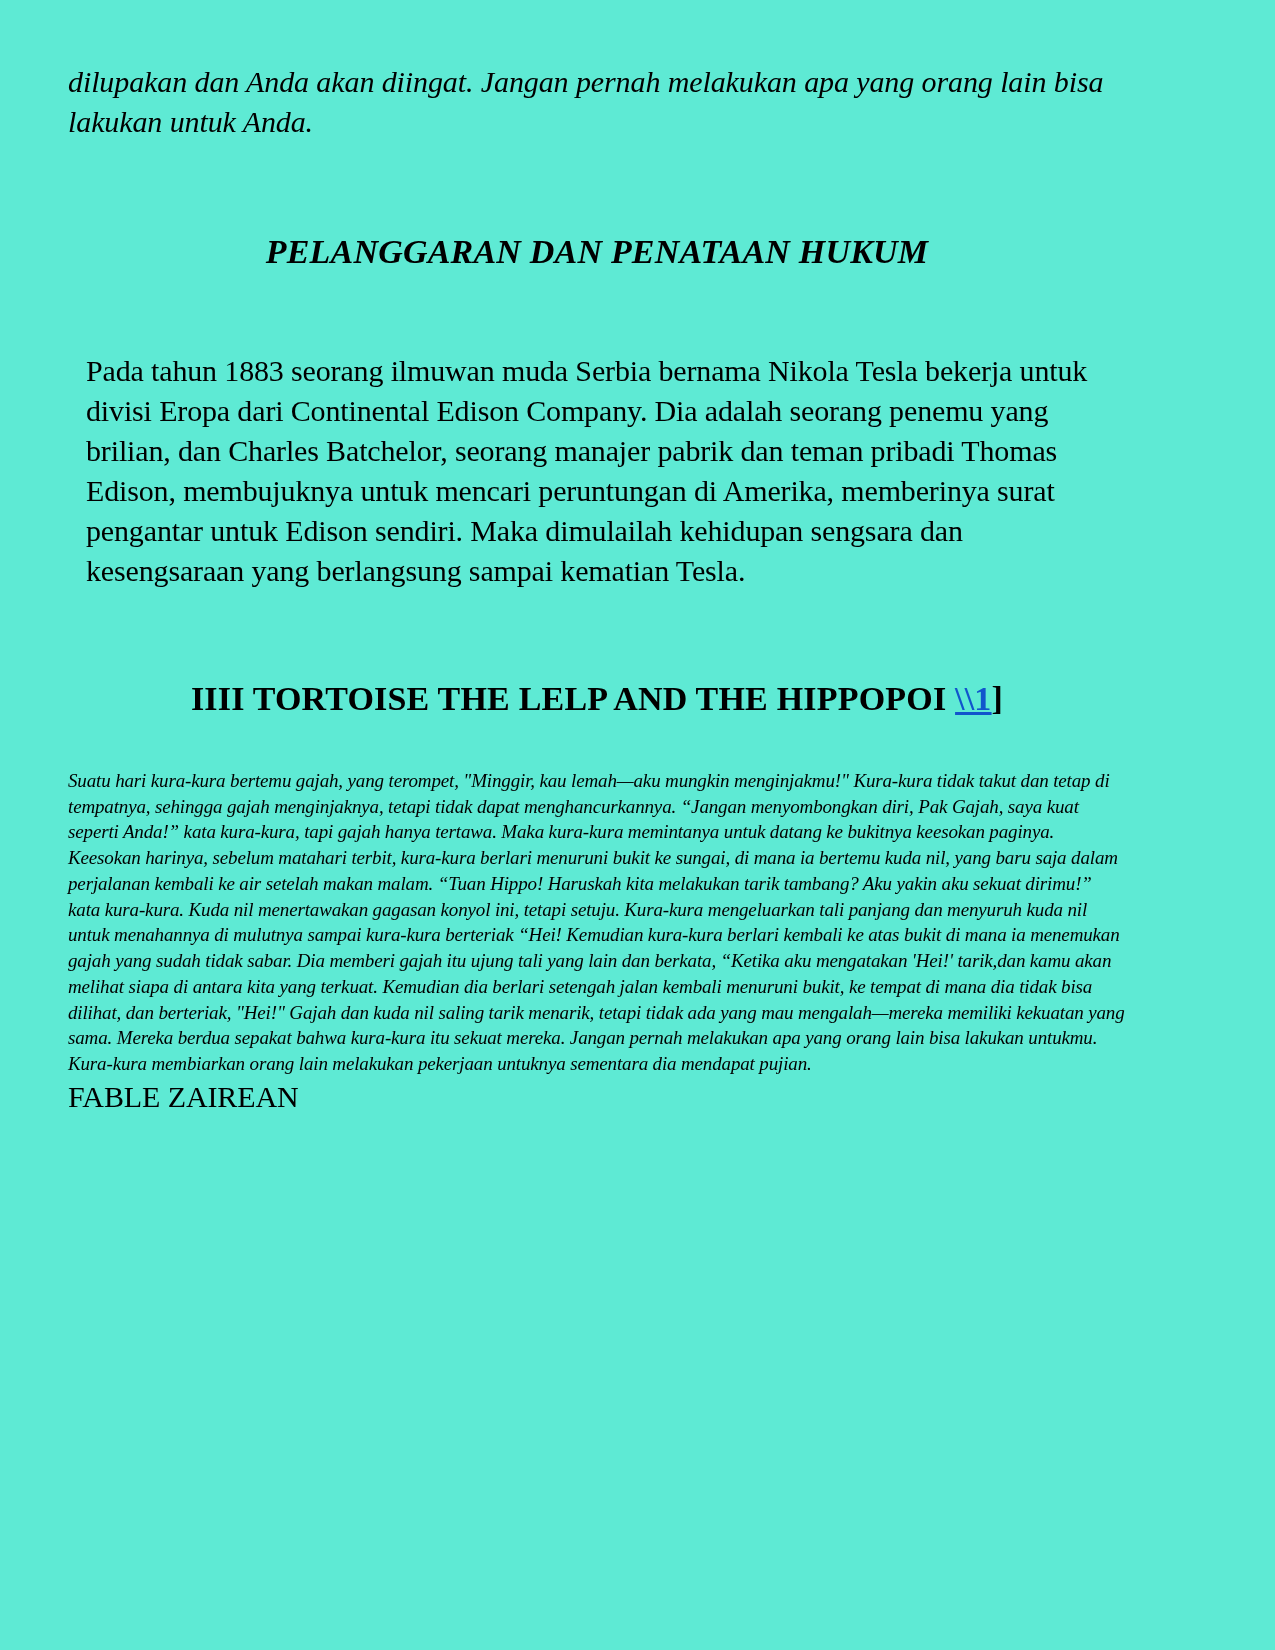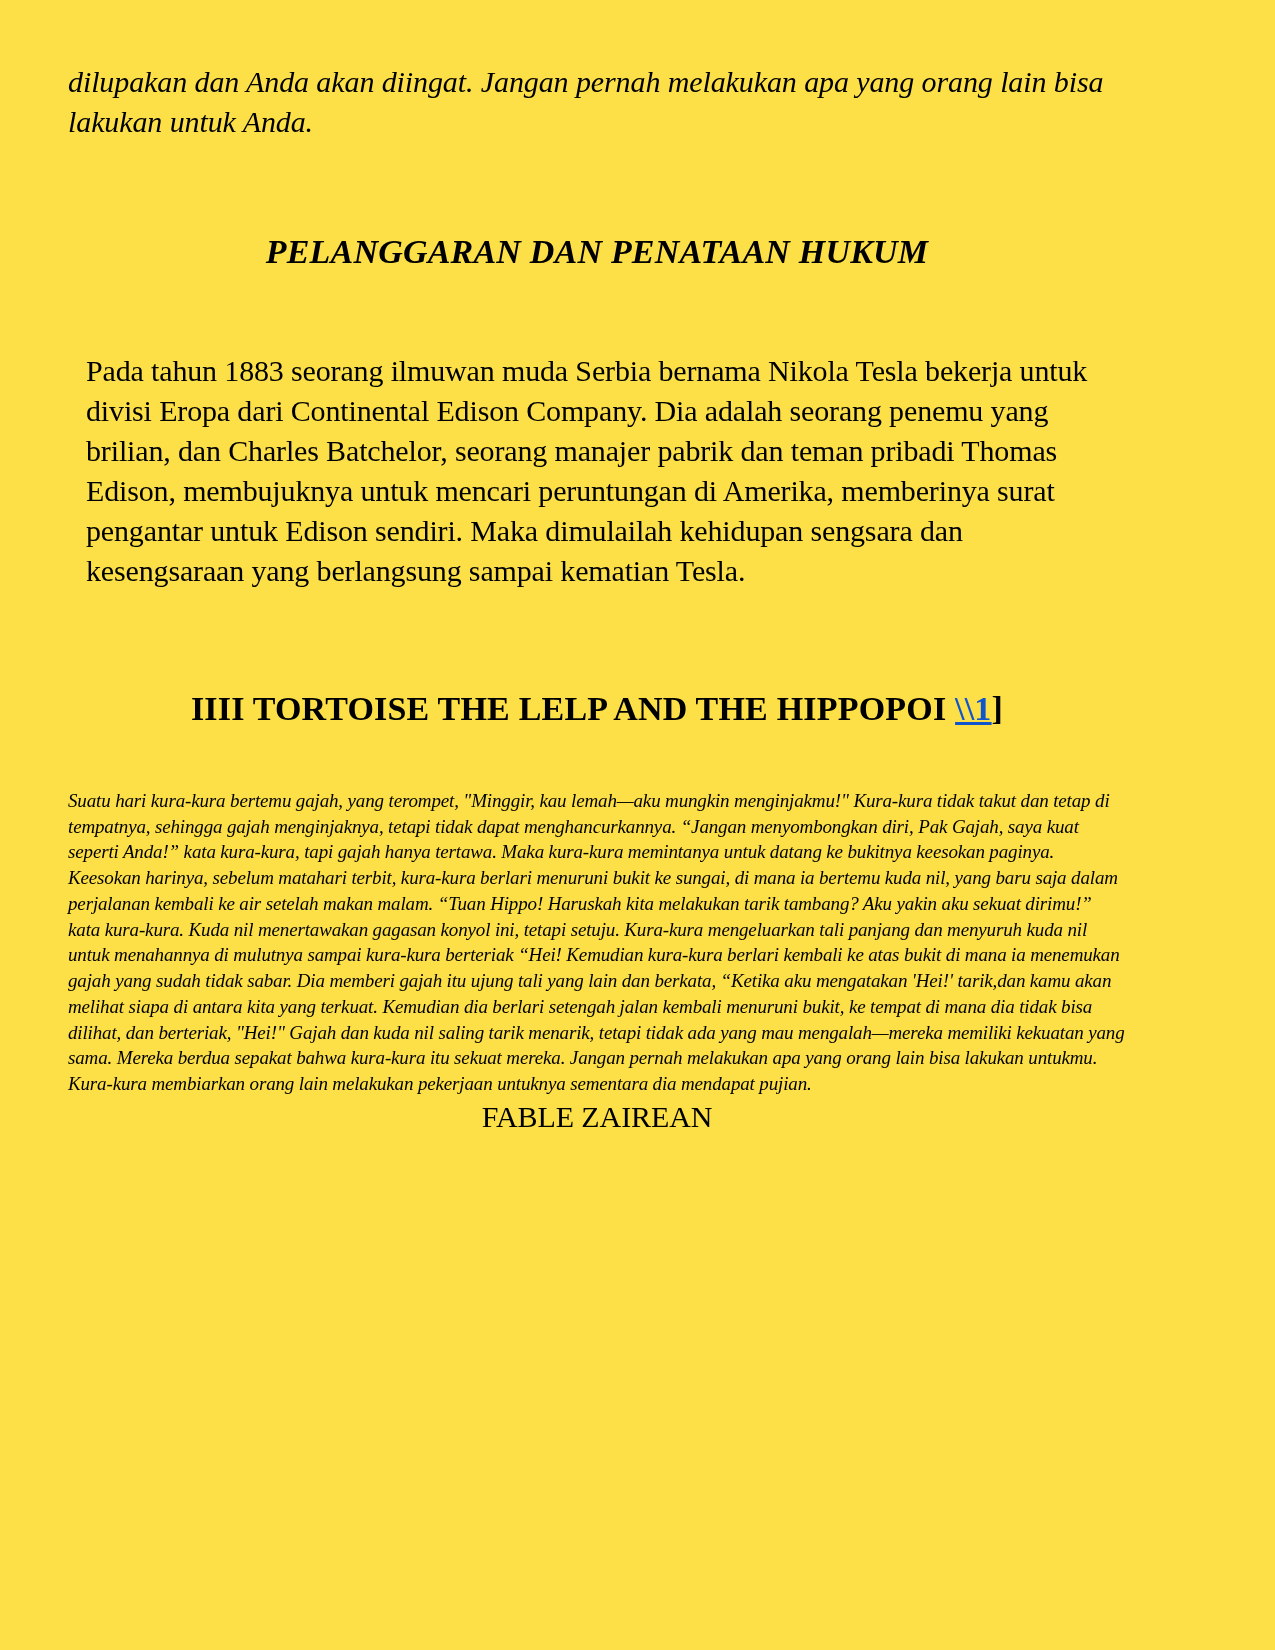--- a/index.html
+++ b/index.html
@@ -12,21 +12,21 @@
     height: 1650px;
     font-family: "Liberation Serif", "DejaVu Serif", serif;
     color: #000000;
     -webkit-font-smoothing: antialiased;
   }
   .page {
     position: relative;
     box-sizing: border-box;
     width: 1275px;
     height: 1650px;
-    background: #fde047;
+    background: #5eead4;
     padding: 62px 120px 0 68px;
   }
   .doc-body {
     width: 1058px;
   }
 
   
   .para-italic-lead {
     font-style: italic;
     font-size: 30px;
@@ -57,21 +57,21 @@
     line-height: 1.335;
     margin: 18px;
     letter-spacing: -0.15px;
   }
 
   
   .heading-plain {
     font-size: 34px;
     line-height: 1.2;
     text-align: center;
-    margin: 12px;
+    margin: 2px;
     letter-spacing: 0.2px;
     white-space: nowrap;
   }
   .heading-link {
     color: #1155cc;
     text-decoration: underline;
     cursor: pointer;
   }
   .heading-tail {
     color: #000000;
@@ -87,21 +87,20 @@
     letter-spacing: -0.15px;
     text-align: left;
   }
 
   
   .attribution {
     font-size: 30px;
     line-height: 1.335;
     margin: 0;
     letter-spacing: -0.1px;
-    text-align: center;
   }
 </style>
 </head>
 <body>
 
 <div class="page">
   <div class="doc-body">
 
     <p class="para-italic-lead">dilupakan dan Anda akan diingat. Jangan pernah melakukan apa yang orang lain bisa lakukan untuk Anda.</p>
 

